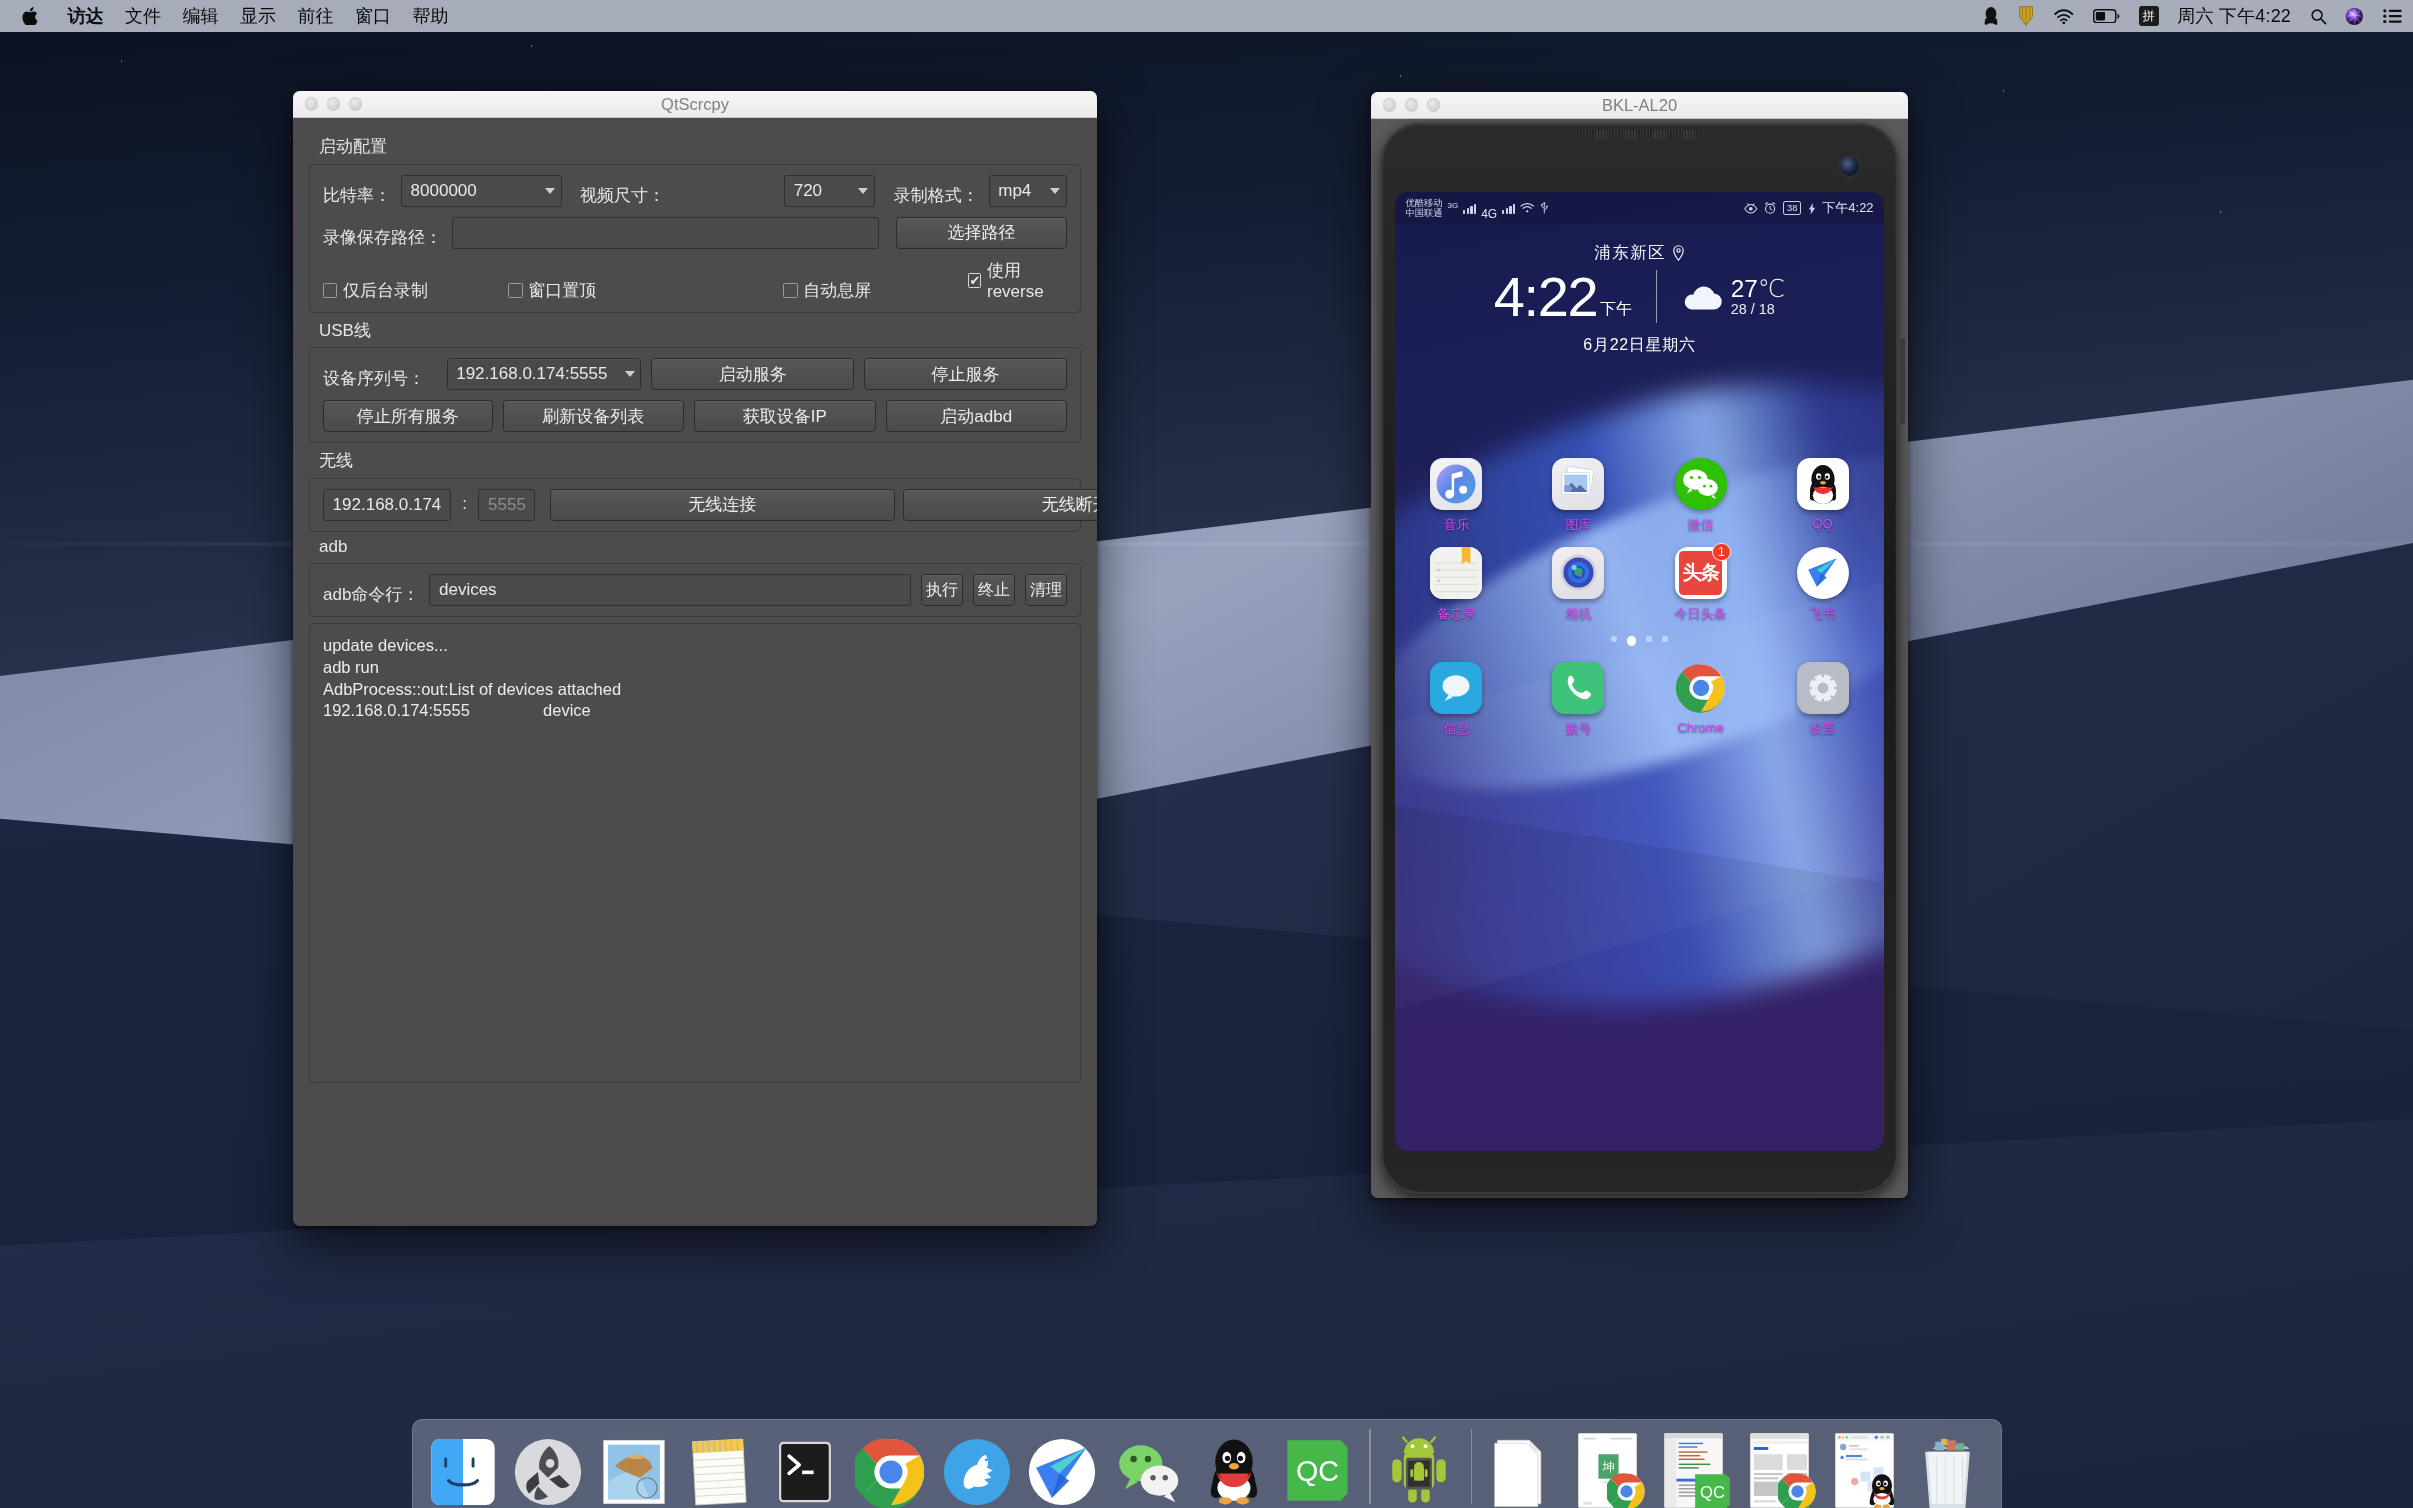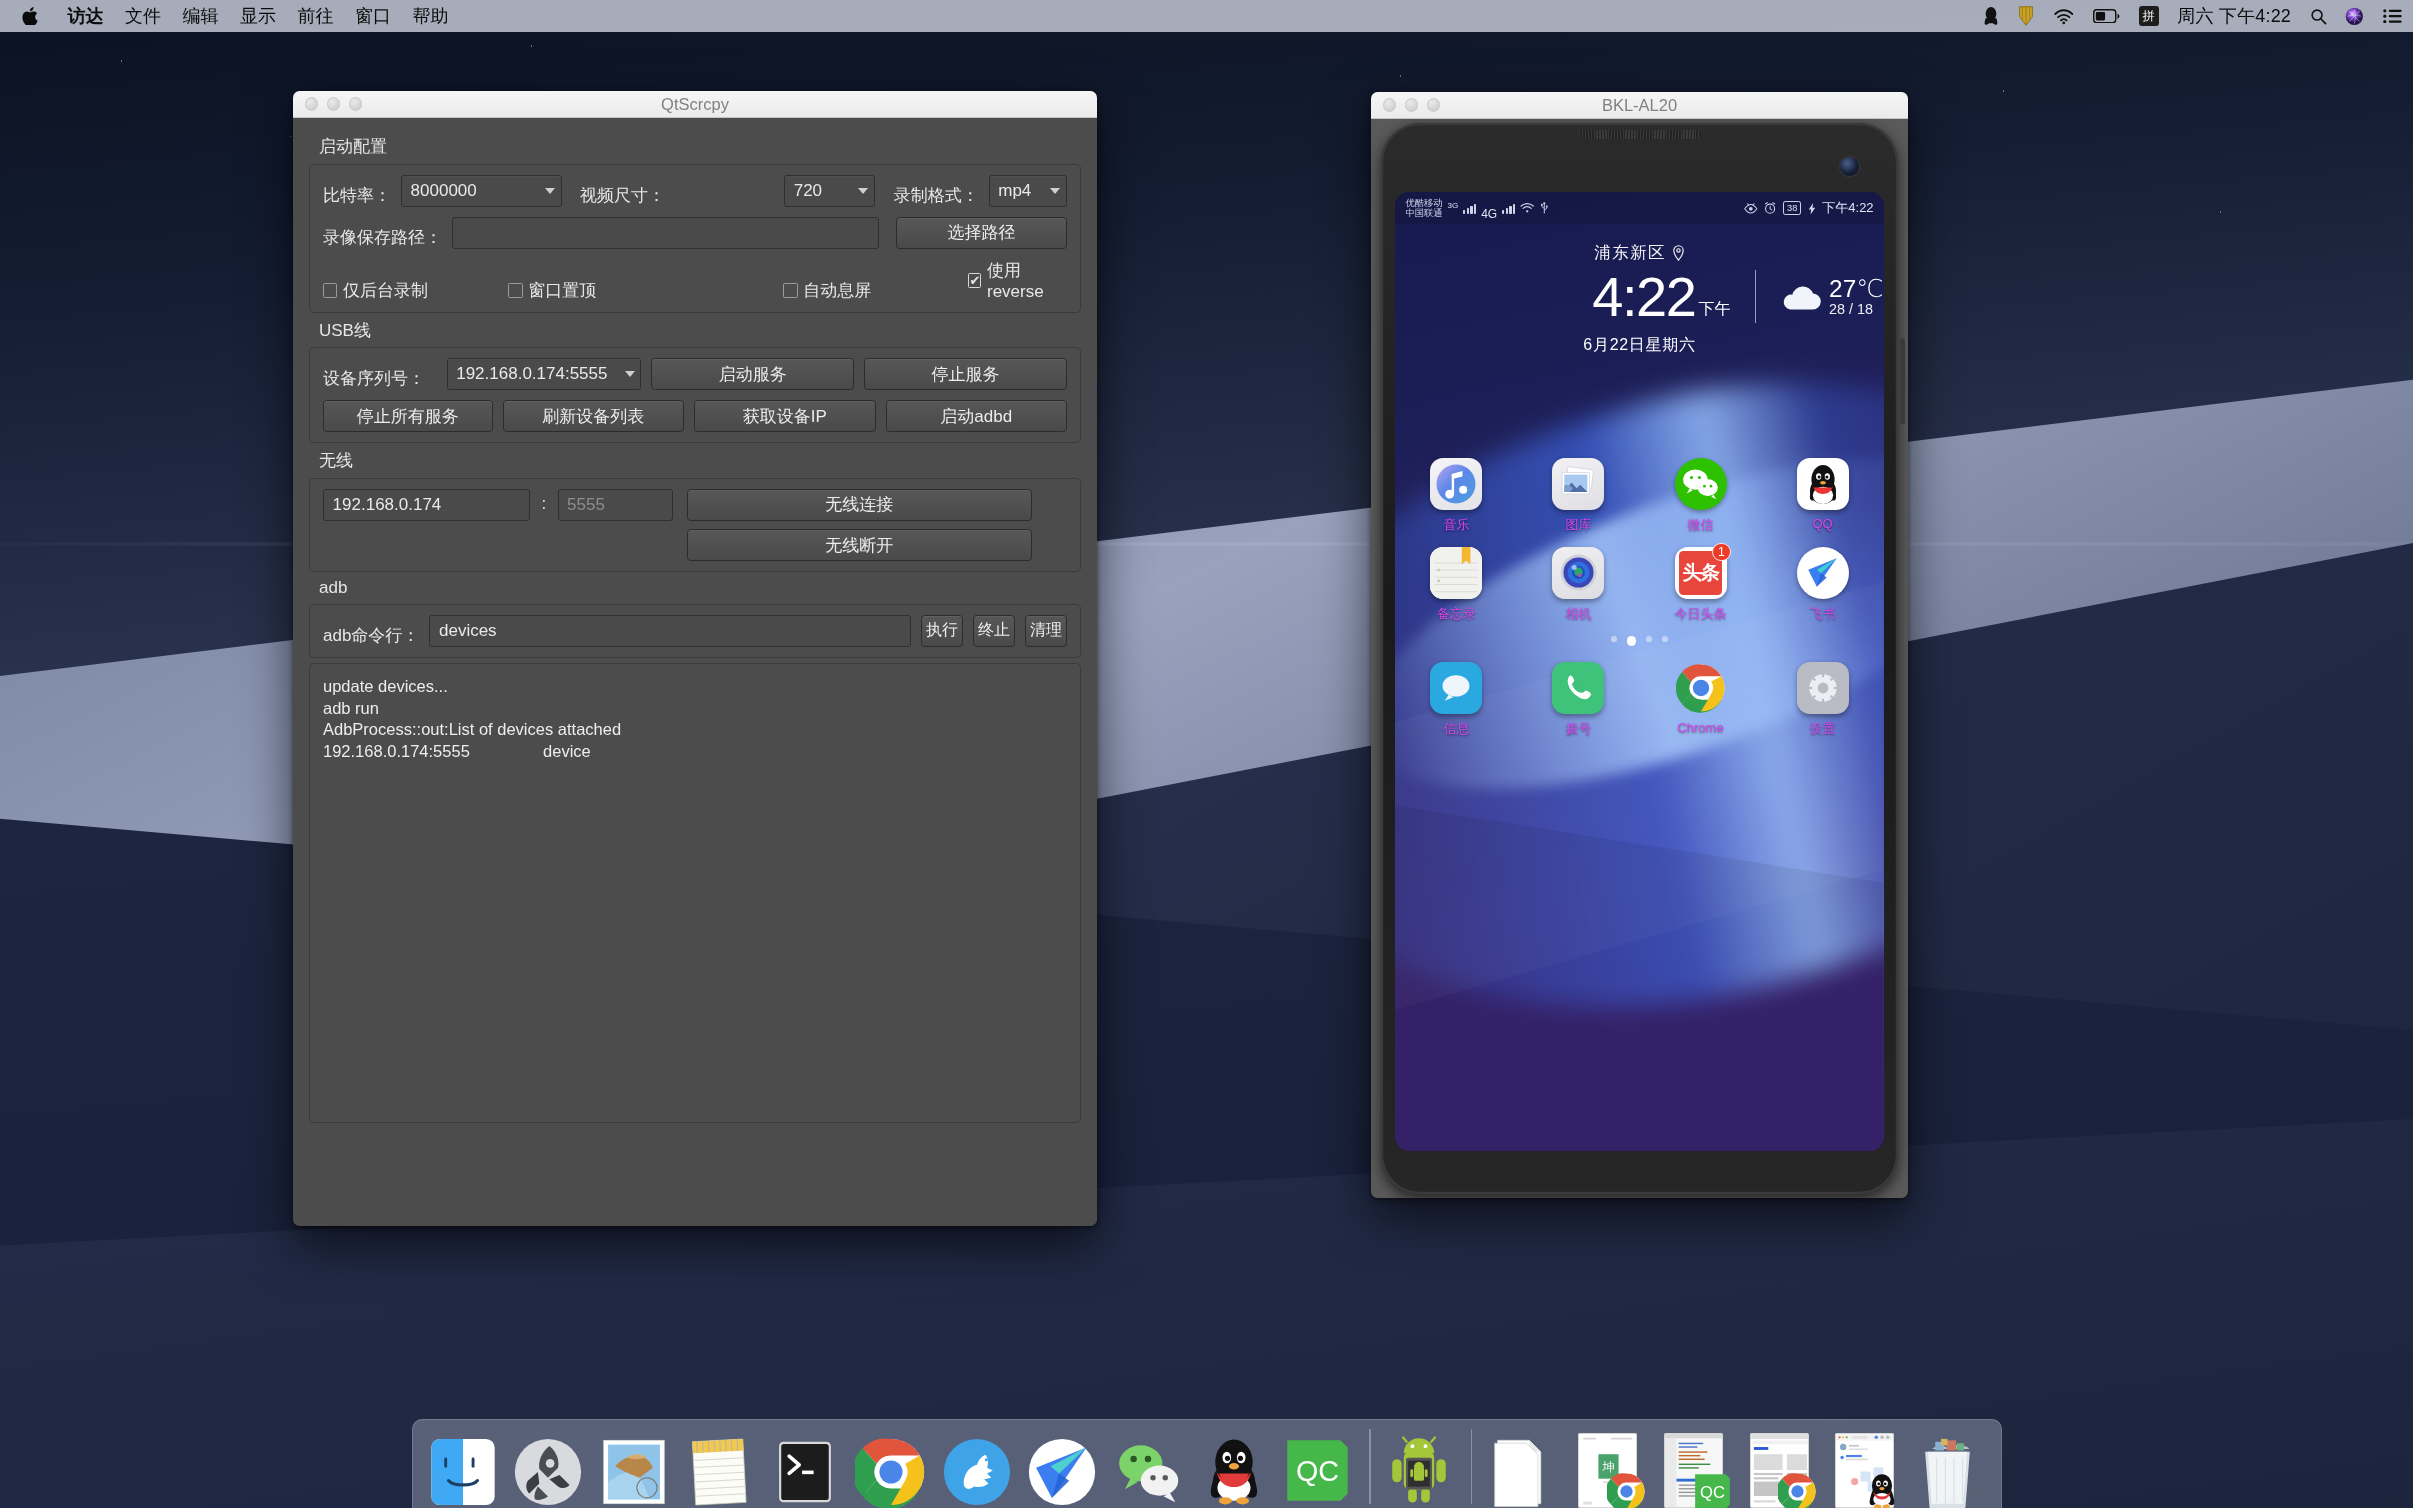--- a/index.html
+++ b/index.html
@@ -255,21 +255,21 @@
   .battnum {
     border:1.1px solid #cfd3ea; border-radius:2.2px;
     font-size:9.3px; padding:0 2.9px; line-height:12.2px;
   }
   .sb-time { font-size:13px; }
 
   .clockwidget {
     position:absolute; left:0; right:0; top:50px; text-align:center; color:#fff;
   }
   .loc { font-size:16.5px; letter-spacing:1.4px; opacity:.95; display:flex; align-items:center; justify-content:center; gap:5.7px; }
-  .bigrow { display:flex; align-items:center; justify-content:flex-end; gap:24px; margin-top:4.3px; }
+  .bigrow { display:flex; align-items:center; justify-content:center; gap:24px; margin-top:4.3px; }
   .bigtime { font-size:56px; font-weight:300; letter-spacing:-1.4px; line-height:1; }
   .ampm { font-size:16px; margin-left:2.9px; align-self:flex-end; padding-bottom:4.3px; }
   .vdiv { width:1.4px; height:53px; background:rgba(255,255,255,.55); }
   .wx { display:flex; align-items:center; gap:7.2px; }
   .wxtext { text-align:left; }
   .wxtemp { font-size:24.4px; font-weight:300; line-height:1.05; }
   .wxrange { font-size:14.4px; opacity:.92; }
   .datetext { font-size:16px; margin-top:10px; letter-spacing:0.7px; }
 
   .appgrid {
@@ -501,21 +501,21 @@
         <div class="btn" style="width:230px;">启动adbd</div>
       </div>
     </div>
 
     <div class="grp-title">无线</div>
     <div class="grp-box">
       <div class="row" style="align-items:flex-start;">
         <div class="txtbox" style="width:207px;">192.168.0.174</div>
         <span class="lbl" style="margin:5.7px 1.4px 0 1.4px;">:</span>
         <div class="txtbox ph" style="width:115px;">5555</div>
-        <div style="display:flex;flex-direction:column;gap:8.6px;margin-left:4.3px;">
+        <div style="display:flex;gap:8.6px;margin-left:4.3px;">
           <div class="btn" style="width:345px;">无线连接</div>
           <div class="btn" style="width:345px;">无线断开</div>
         </div>
       </div>
     </div>
 
     <div class="grp-title">adb</div>
     <div class="grp-box">
       <div class="row">
         <span class="lbl">adb命令行：</span>

